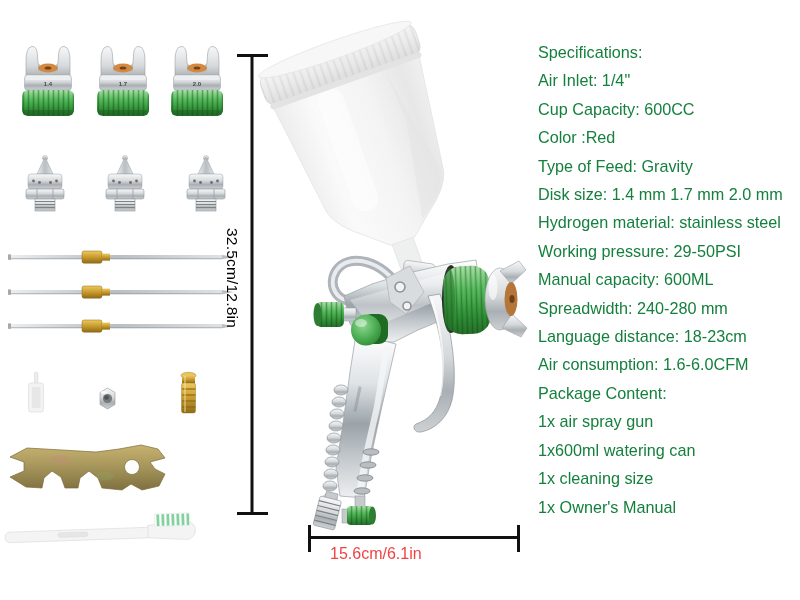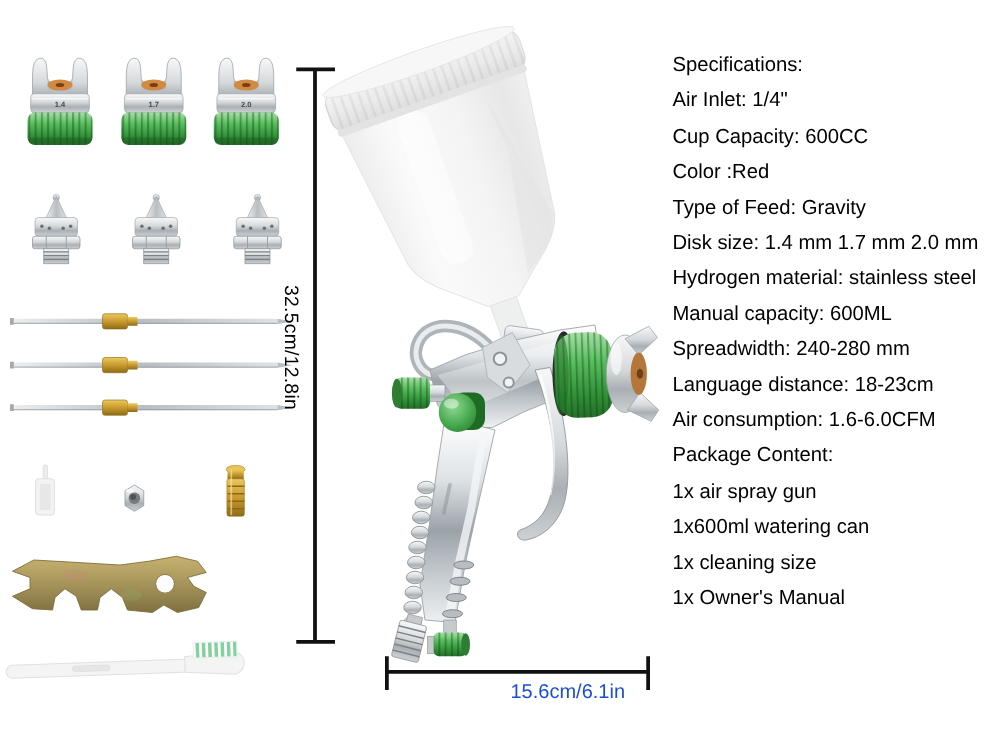--- a/index.html
+++ b/index.html
@@ -1,29 +1,29 @@
 <!DOCTYPE html>
 <html><head>
 <meta charset="utf-8">
 <style>
   html,body{margin:0;padding:0;background:#fff;}
   .stage{
     position:relative;width:800px;height:600px;background:#ffffff;overflow:hidden;
     font-family:"Liberation Sans",sans-serif;color:#000;
   }
   .artwork{position:absolute;left:0;top:0;}
-  .specs{position:absolute;left:538px;top:38px;font-size:16.2px;line-height:28.4px;color:#000000;}
+  .specs{position:absolute;left:538px;top:38px;font-size:16.2px;line-height:28.4px;color:#15803d;}
   .spec-line{white-space:nowrap;}
   .dim-v-label{
     position:absolute;left:223px;top:228px;writing-mode:vertical-rl;
     font-size:15.5px;color:#000;letter-spacing:0.2px;white-space:nowrap;
   }
   .dim-h-label{
-    position:absolute;left:330px;top:545px;width:170px;text-align:right;
-    font-size:16px;color:#1d4ed8;white-space:nowrap;
+    position:absolute;left:330px;top:545px;width:170px;text-align:left;
+    font-size:16px;color:#ef4444;white-space:nowrap;
   }
 </style>
 </head>
 <body>
 
 <div class="stage">
 
   <svg class="artwork" width="800" height="600" viewBox="0 0 800 600" aria-hidden="true">
     <defs>
       <linearGradient id="gSilverV" x1="0" y1="0" x2="0" y2="1">
@@ -308,20 +308,21 @@
   <div class="dim-h-label">15.6cm/6.1in</div>
 
   <div class="specs">
     <div class="spec-line">Specifications:</div>
     <div class="spec-line">Air Inlet: 1/4"</div>
     <div class="spec-line">Cup Capacity: 600CC</div>
     <div class="spec-line">Color :Red</div>
     <div class="spec-line">Type of Feed: Gravity</div>
     <div class="spec-line">Disk size: 1.4 mm 1.7 mm 2.0 mm</div>
     <div class="spec-line">Hydrogen material: stainless steel</div>
+    <div class="spec-line">Working pressure: 29-50PSI</div>
     <div class="spec-line">Manual capacity: 600ML</div>
     <div class="spec-line">Spreadwidth: 240-280 mm</div>
     <div class="spec-line">Language distance: 18-23cm</div>
     <div class="spec-line">Air consumption: 1.6-6.0CFM</div>
     <div class="spec-line">Package Content:</div>
     <div class="spec-line">1x air spray gun</div>
     <div class="spec-line">1x600ml watering can</div>
     <div class="spec-line">1x cleaning size</div>
     <div class="spec-line">1x Owner's Manual</div>
   </div>

